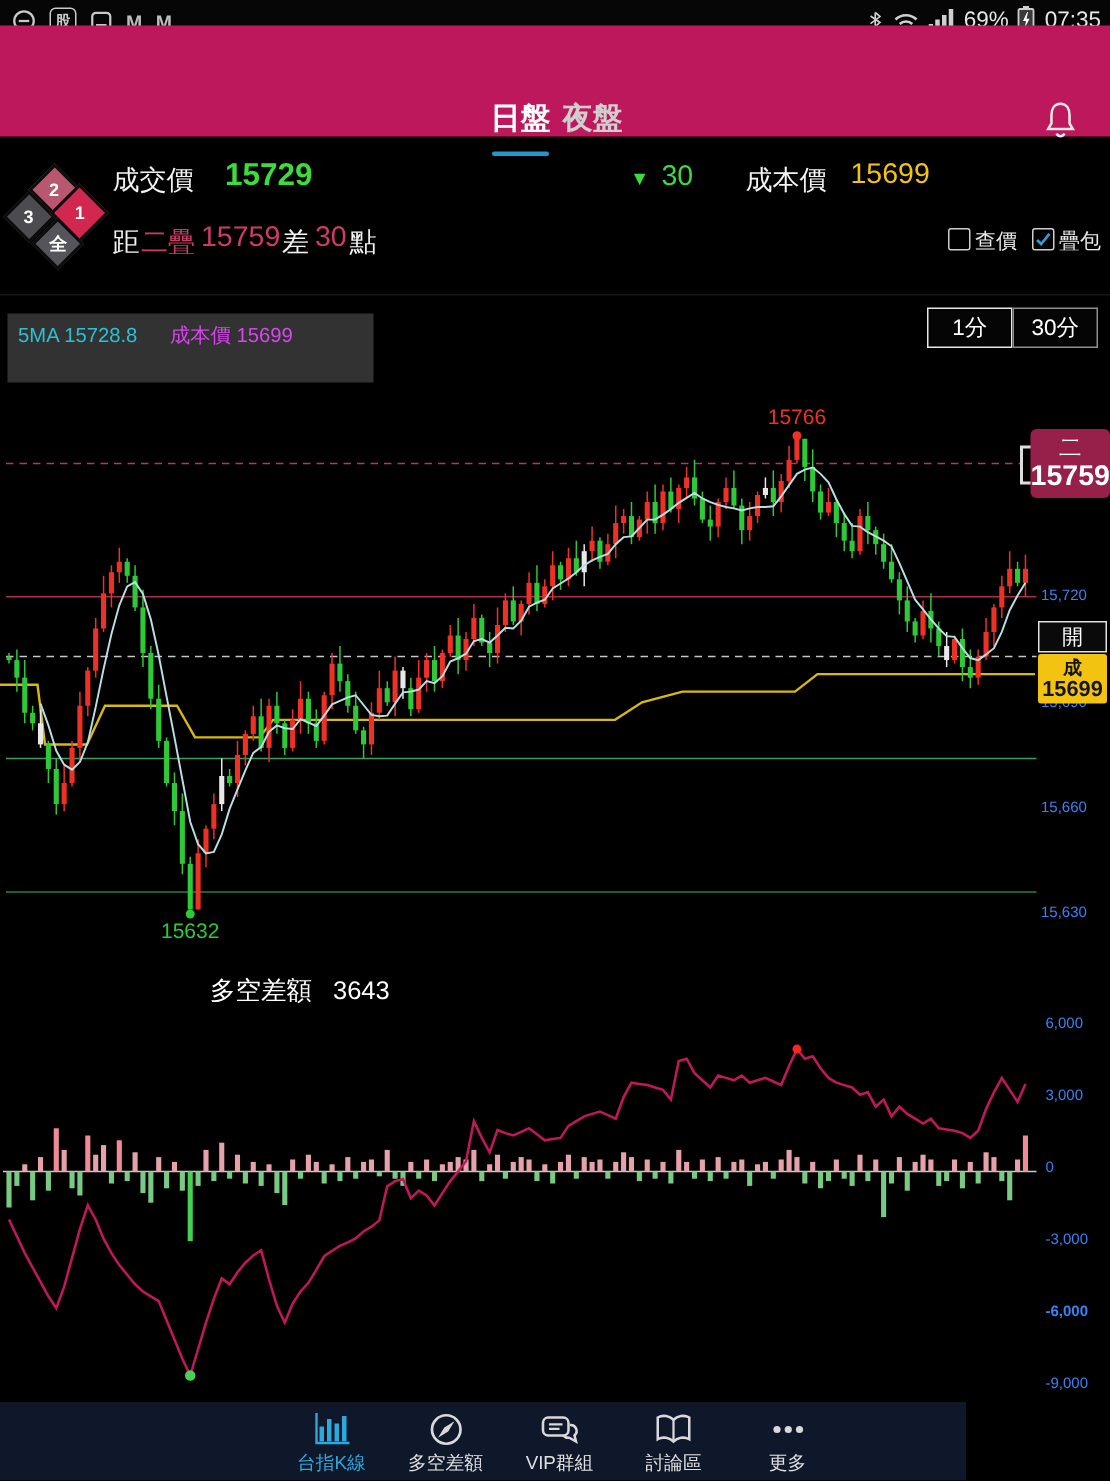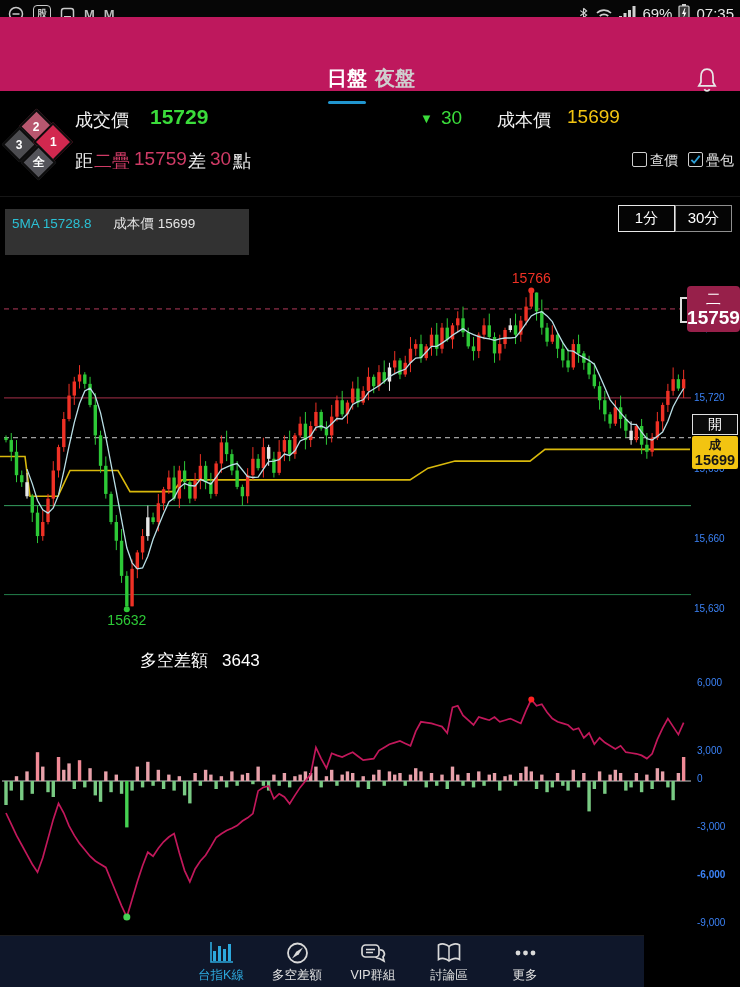--- a/index.html
+++ b/index.html
@@ -26,21 +26,21 @@
   .q-yellow{color:#f2c411;}
   .q-crimson{color:#cf3b66;}
   .chk-row{position:absolute;top:152px;right:6px;display:flex;gap:10px;align-items:center;font-size:14px;color:#e8e8e8;}
   .chk{display:flex;align-items:flex-start;gap:3px;cursor:pointer;}
   .chk .box{width:13px;height:13px;border:1.5px solid #cfcfcf;border-radius:2px;display:flex;align-items:center;justify-content:center;background:transparent;}
   
   #ohlc{position:absolute;top:209px;left:5px;width:244px;height:46px;background:rgba(62,62,62,.8);padding:3px 7px;box-sizing:border-box;}
   #ohlc .l1{font-size:13.5px;color:#fff;white-space:nowrap;}
   #ohlc .l2{font-size:13.5px;margin-top:3px;white-space:nowrap;}
   #ohlc .ma{color:#2bc0d4;}
-  #ohlc .cost{color:#e5e5e5;margin-left:18px;}
+  #ohlc .cost{color:#d946ef;margin-left:18px;}
   
   #intervals{position:absolute;top:205px;left:618px;display:flex;}
   .int-btn{width:57px;height:27px;border:1px solid #8f8f8f;display:flex;align-items:center;justify-content:center;
            font-size:15px;color:#fff;background:#050505;box-sizing:border-box;cursor:pointer;}
   .int-btn.sel{border:1.5px solid #e8e8e8;}
   
   .tick{position:absolute;font-size:10px;color:#3b82f6;}
   #badge-stack{position:absolute;left:687px;top:286px;width:53px;height:46px;background:#97204a;border-radius:4px;
                display:flex;flex-direction:column;align-items:center;justify-content:center;z-index:5;}
   #badge-stack .b1{font-size:15px;color:#fff;line-height:17px;}
@@ -607,21 +607,21 @@
         <rect x="671.4309999999999" y="781" width="3.4" height="19.200000000000045" fill="#79ca83"></rect>
         <rect x="676.684" y="773" width="3.4" height="8" fill="#e7a1aa"></rect>
         <rect x="681.937" y="757" width="3.4" height="24" fill="#f08a96"></rect>
       </g>
       <polyline points="6,813.0 11.253,824.2 16.506,835.4 21.759,845.0 27.012,854.6 32.265,864.2 37.518,872.2 42.771,857.8 48.024,838.6 53.277,819.4 58.53,803.4 63.783,813.0 69.036,825.8 74.289,835.4 79.542,843.4 84.795,849.8 90.048,856.2 95.301,861.0 100.554,864.2 105.807,867.4 111.06,880.2 116.313,893.0 121.566,905.8 126.819,917.0 132.072,899.4 137.325,881.8 142.578,865.8 147.83100000000002,852.2 153.084,856.2 158.337,848.2 163.59,841.8 168.84300000000002,837.0 174.096,833.5 179.349,853.0 184.602,870.6 189.85500000000002,881.8 195.108,869.0 200.361,861.0 205.614,855.2 210.86700000000002,846.6 216.12,837.5 221.373,833.8 226.626,830.6 231.87900000000002,828.2 237.132,825.6 242.385,821.0 247.638,817.8 252.89100000000002,813.6 258.144,790.9 263.397,787.4 268.65,786.0 273.903,798.8 279.156,793.8 284.409,797.0 289.66200000000003,803.7 294.915,795.4 300.168,787.4 305.421,781.0 310.674,774.1 315.927,747.4 321.18,758.6 326.433,768.2 331.68600000000004,753.3 336.939,755.4 342.192,757.0 347.445,754.6 352.698,752.2 357.951,756.2 363.204,760.2 368.457,759.4 373.71000000000004,758.6 378.963,750.6 384.216,747.4 389.469,744.2 394.722,742.6 399.975,741.0 405.228,743.4 410.481,745.8 415.73400000000004,731.4 420.987,721.8 426.24,722.6 431.493,723.4 436.746,725.0 441.999,726.6 447.252,733.0 452.505,707.4 457.75800000000004,705.8 463.011,715.4 468.264,720.2 473.517,725.0 478.77,717.0 484.023,718.6 489.276,720.2 494.529,717.0 499.78200000000004,721.8 505.035,720.2 510.288,718.6 515.5409999999999,721.0 520.794,723.4 526.047,710.6 531.3,699.4 536.553,705.8 541.806,704.2 547.059,712.2 552.312,718.6 557.565,721.8 562.818,723.4 568.071,725.0 573.3240000000001,729.8 578.577,728.2 583.83,737.8 589.083,733.0 594.336,744.2 599.589,737.8 604.842,742.6 610.095,745.8 615.348,749.0 620.601,745.8 625.854,752.2 631.107,753.0 636.36,753.8 641.613,755.4 646.866,758.6 652.119,753.8 657.3720000000001,739.4 662.625,728.2 667.878,718.6 673.131,726.6 678.384,734.6 683.6370000000001,722.7 " fill="none" stroke="#c2185b" stroke-width="1.7"></polyline>
       <circle cx="126.819" cy="917" r="3.5" fill="#45d152"></circle>
       <circle cx="531.3" cy="699.4" r="3" fill="#ff2222"></circle>
     </svg>
   <div id="lower-ticks">
       <span class="tick" style="left: 697px; top: 677px;">6,000</span>
-      <span class="tick" style="left: 697px; top: 725px; margin-top: 20px;">3,000</span>
+      <span class="tick" style="left: 697px; top: 725px;">3,000</span>
       <span class="tick" style="left: 697px; top: 773px;">0</span>
       <span class="tick" style="left: 697px; top: 821px;">-3,000</span>
       <span class="tick" style="left: 697px; top: 869px; font-weight: bold;">-6,000</span>
       <span class="tick" style="left: 697px; top: 917px;">-9,000</span>
     </div>
 
   <div id="nav">
     <div id="nav-inner">
         <div class="nav-item active">
           <span>

